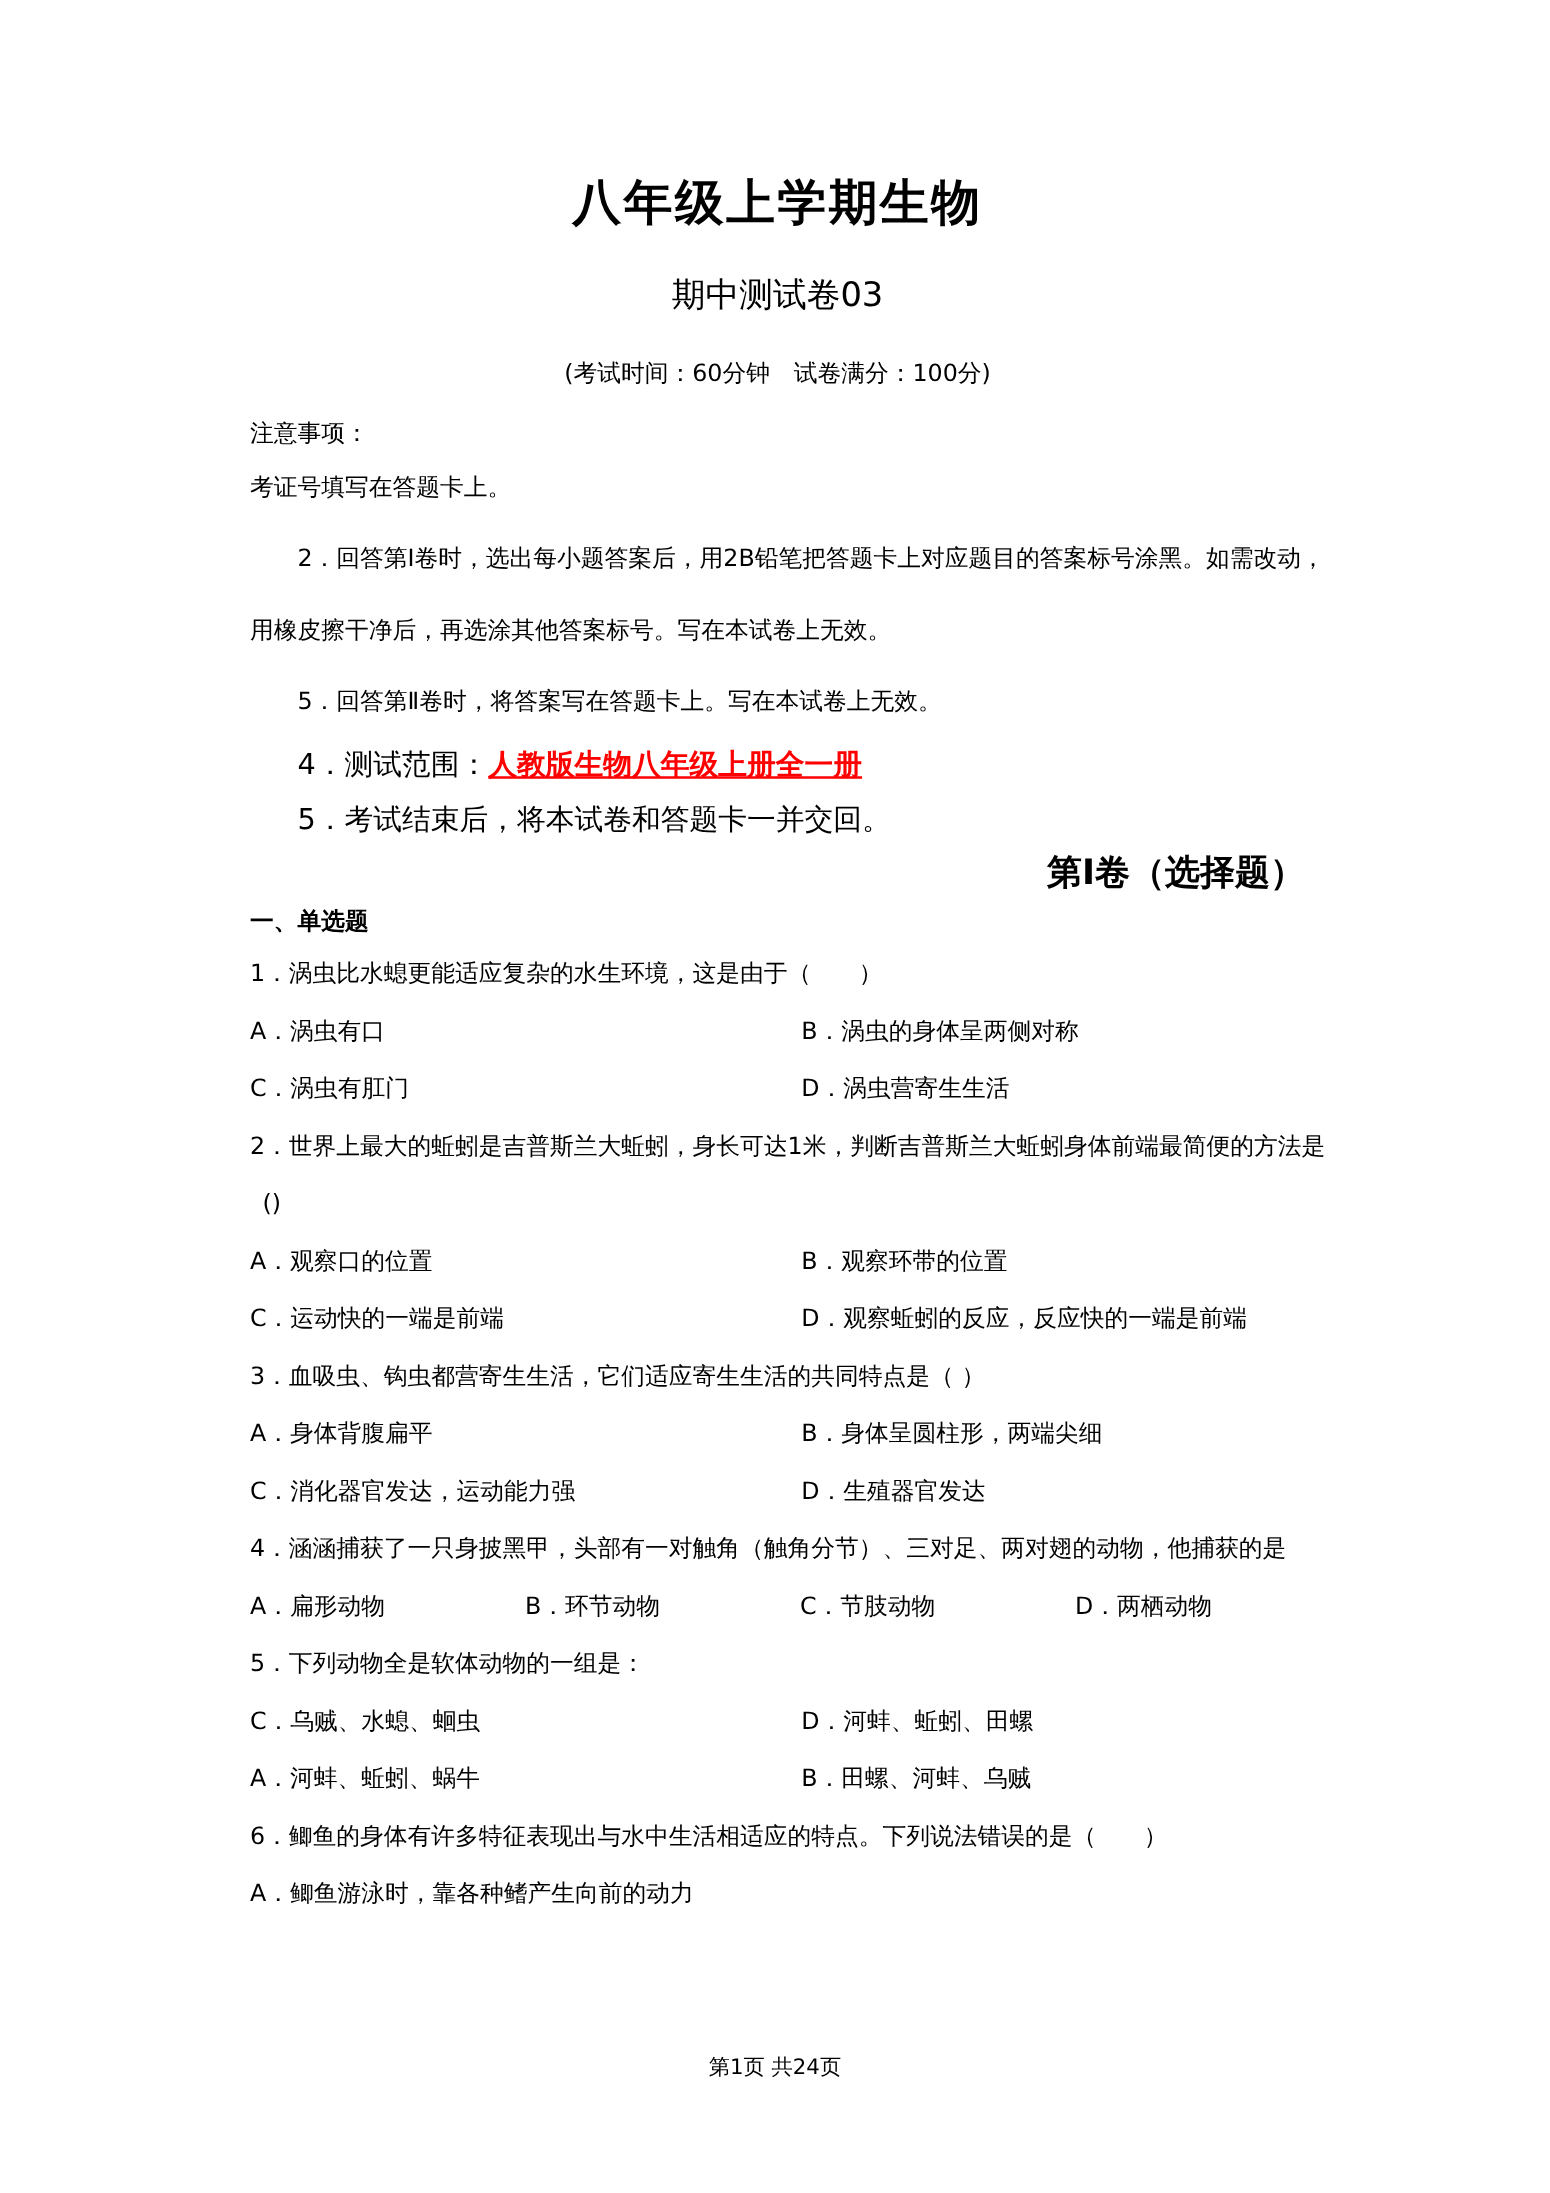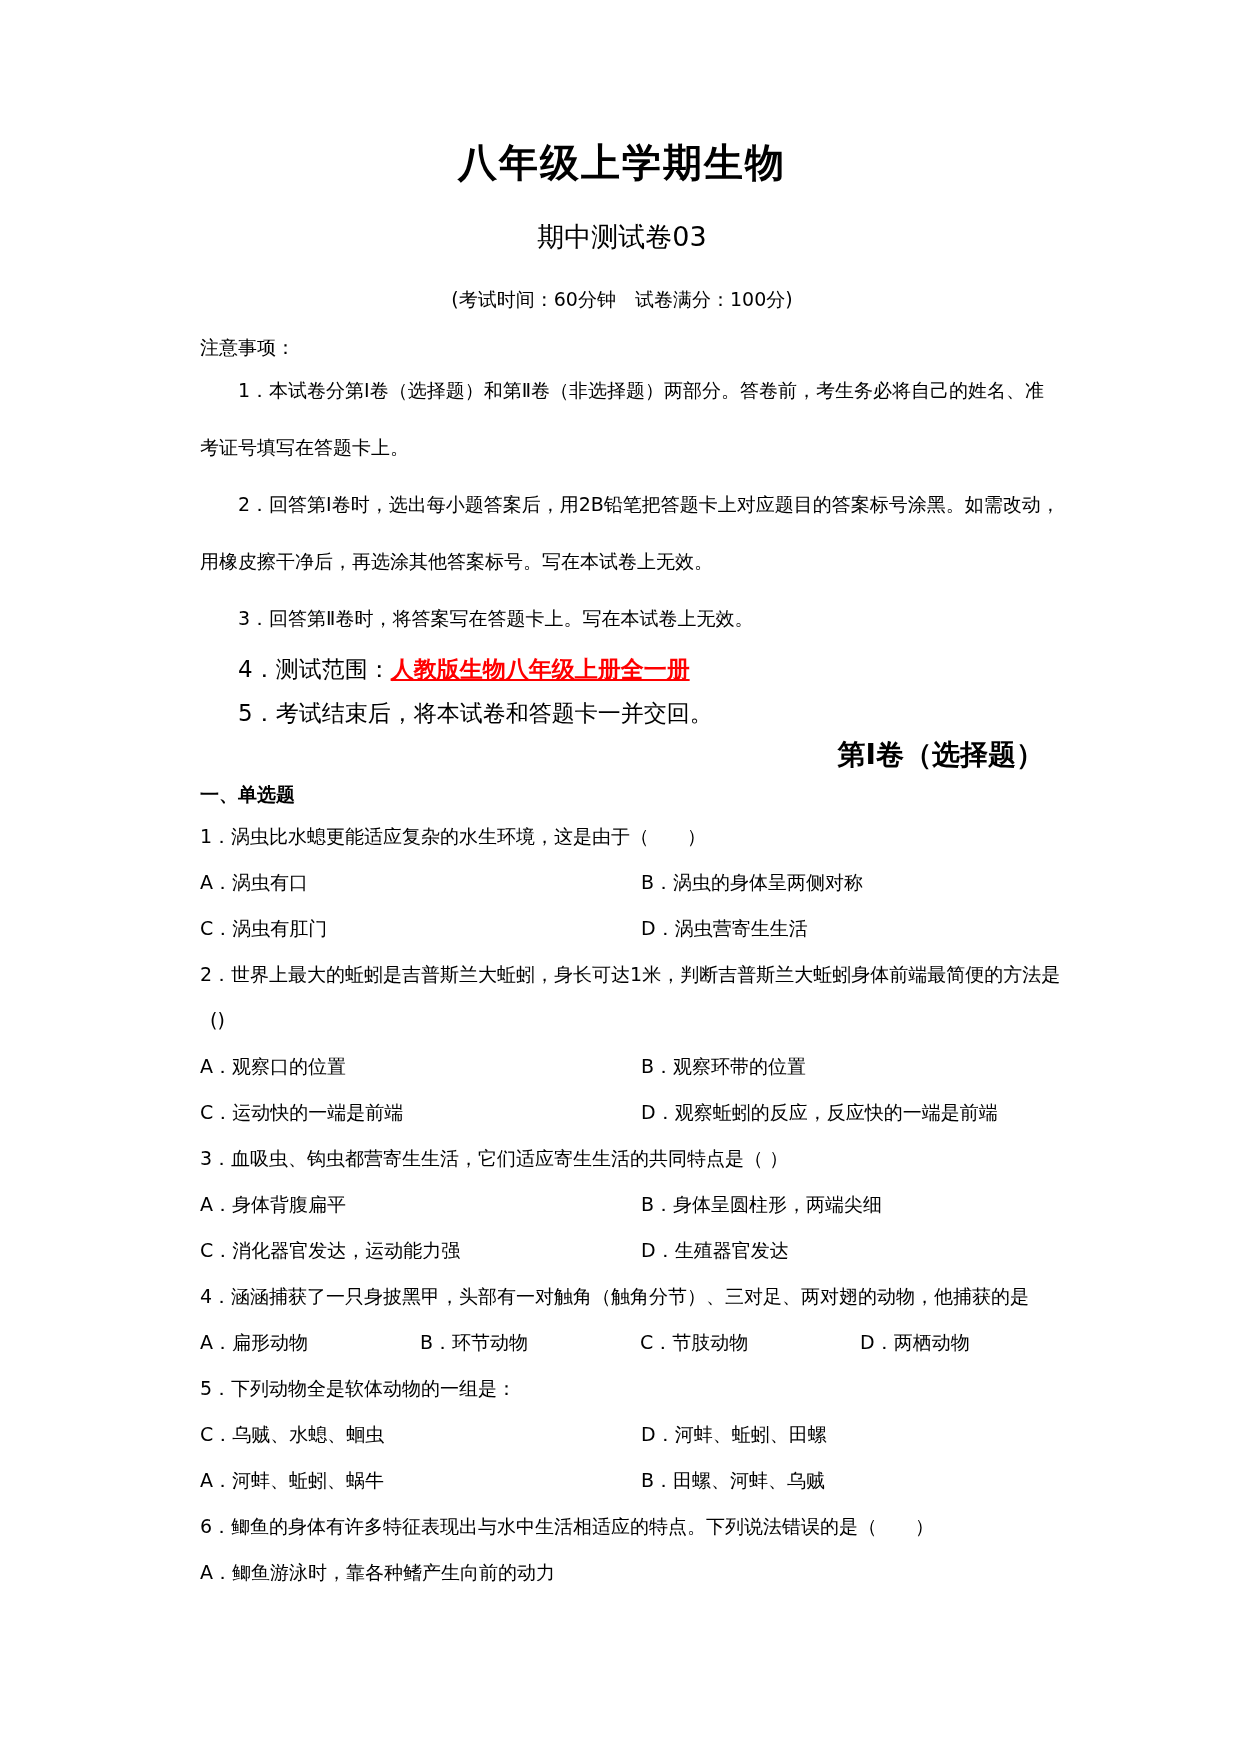--- a/index.html
+++ b/index.html
@@ -97,25 +97,24 @@
 <body>
 
 <div class="page">
   <div class="content">
 
     <h1 class="title">八年级上学期生物</h1>
     <div class="subtitle">期中测试卷03</div>
     <div class="exam-info">(考试时间：60分钟　试卷满分：100分)</div>
 
     <div class="note-head">注意事项：</div>
-    <div class="nl ind">1．本试卷分第Ⅰ卷（选择题）和第Ⅱ卷（非选择题）两部分。答卷前，考生务必将自己的姓名、准</div>
     <div class="nl">考证号填写在答题卡上。</div>
     <div class="nl ind">2．回答第Ⅰ卷时，选出每小题答案后，用2B铅笔把答题卡上对应题目的答案标号涂黑。如需改动，</div>
     <div class="nl">用橡皮擦干净后，再选涂其他答案标号。写在本试卷上无效。</div>
-    <div class="nl ind">3．回答第Ⅱ卷时，将答案写在答题卡上。写在本试卷上无效。</div>
+    <div class="nl ind">5．回答第Ⅱ卷时，将答案写在答题卡上。写在本试卷上无效。</div>
     <div class="ns ind"><span>4．测试范围：</span><span class="scope">人教版生物八年级上册全一册</span></div>
     <div class="ns ind">5．考试结束后，将本试卷和答题卡一并交回。</div>
 
     <div class="sec-title">第Ⅰ卷（选择题）</div>
     <div class="subsec">一、单选题</div>
 
     <div class="ql">1．涡虫比水螅更能适应复杂的水生环境，这是由于（　　）</div>
     <div class="ql opt2">
       <span>A．涡虫有口</span>
       <span>B．涡虫的身体呈两侧对称</span>
@@ -162,13 +161,14 @@
     <div class="ql opt2">
       <span>A．河蚌、蚯蚓、蜗牛</span>
       <span>B．田螺、河蚌、乌贼</span>
     </div>
 
     <div class="ql">6．鲫鱼的身体有许多特征表现出与水中生活相适应的特点。下列说法错误的是（　　）</div>
     <div class="ql">A．鲫鱼游泳时，靠各种鳍产生向前的动力</div>
 
   </div>
 
+  <div class="footer">第1页 共24页</div>
 </div>
 
 </body></html>

